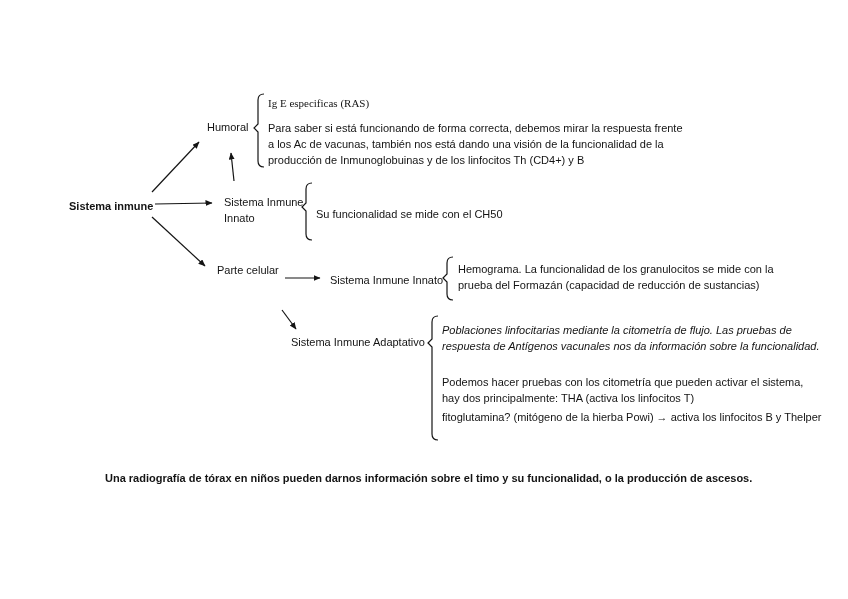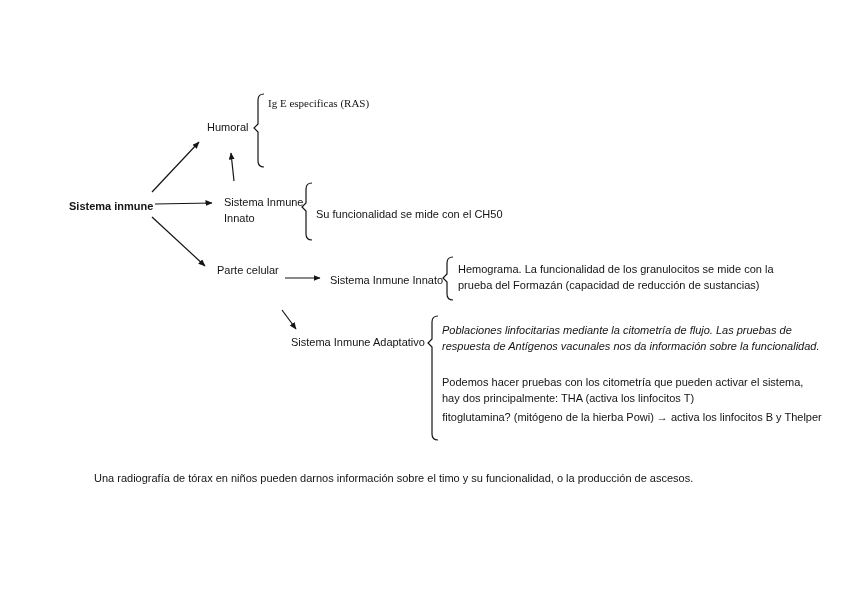--- a/index.html
+++ b/index.html
@@ -59,27 +59,28 @@
   </div>
 
   <div class="abs node" style="left:217px; top:264px;">Parte celular</div>
 
   <div class="abs node" style="left:330px; top:274px;">Sistema Inmune Innato</div>
 
   <div class="abs node" style="left:291px; top:336px;">Sistema Inmune Adaptativo</div>
 
   <div class="abs nowrap" style="left:268px; top:97px;font-family:Liberation Serif, serif;">Ig E especificas (RAS)</div>
 
+  <div class="abs para" style="left:268px; top:120px; width:420px;">Para saber si está funcionando de forma correcta, debemos mirar la respuesta frente a los Ac de vacunas, también nos está dando una visión de la funcionalidad de la producción de Inmunoglobuinas y de los linfocitos Th (CD4+) y B</div>
 
 
   <div class="abs nowrap" style="left:316px; top:208px;">Su funcionalidad se mide con el CH50</div>
 
   <div class="abs para" style="left:458px; top:261px; width:322px;">Hemograma. La funcionalidad de los granulocitos se mide con la prueba del Formazán (capacidad de reducción de sustancias)</div>
 
   <div class="abs para" style="left:442px; top:322px; width:380px;font-style:italic;">Poblaciones linfocitarias mediante la citometría de flujo. Las pruebas de respuesta de Antígenos vacunales nos da información sobre la funcionalidad.</div>
 
   <div class="abs para" style="left:442px; top:374px; width:380px;">Podemos hacer pruebas con los citometría que pueden activar el sistema, hay dos principalmente: THA (activa los linfocitos T)</div>
 
-  <div class="abs para" style="left:442px; top:409px; width:380px;text-align:center;">fitoglutamina? (mitógeno de la hierba Powi) → activa los linfocitos B y Thelper</div>
+  <div class="abs para" style="left:442px; top:409px; width:380px;">fitoglutamina? (mitógeno de la hierba Powi) → activa los linfocitos B y Thelper</div>
 
-  <div class="abs nowrap" style="left:94px; top:472px;">Una radiografía de tórax en niños pueden darnos información sobre el timo y su funcionalidad, o la producción de ascesos.</div>
+  <div class="abs nowrap" style="left:105px; top:472px;font-weight:bold;">Una radiografía de tórax en niños pueden darnos información sobre el timo y su funcionalidad, o la producción de ascesos.</div>
 
 </div>
 
 </body></html>

